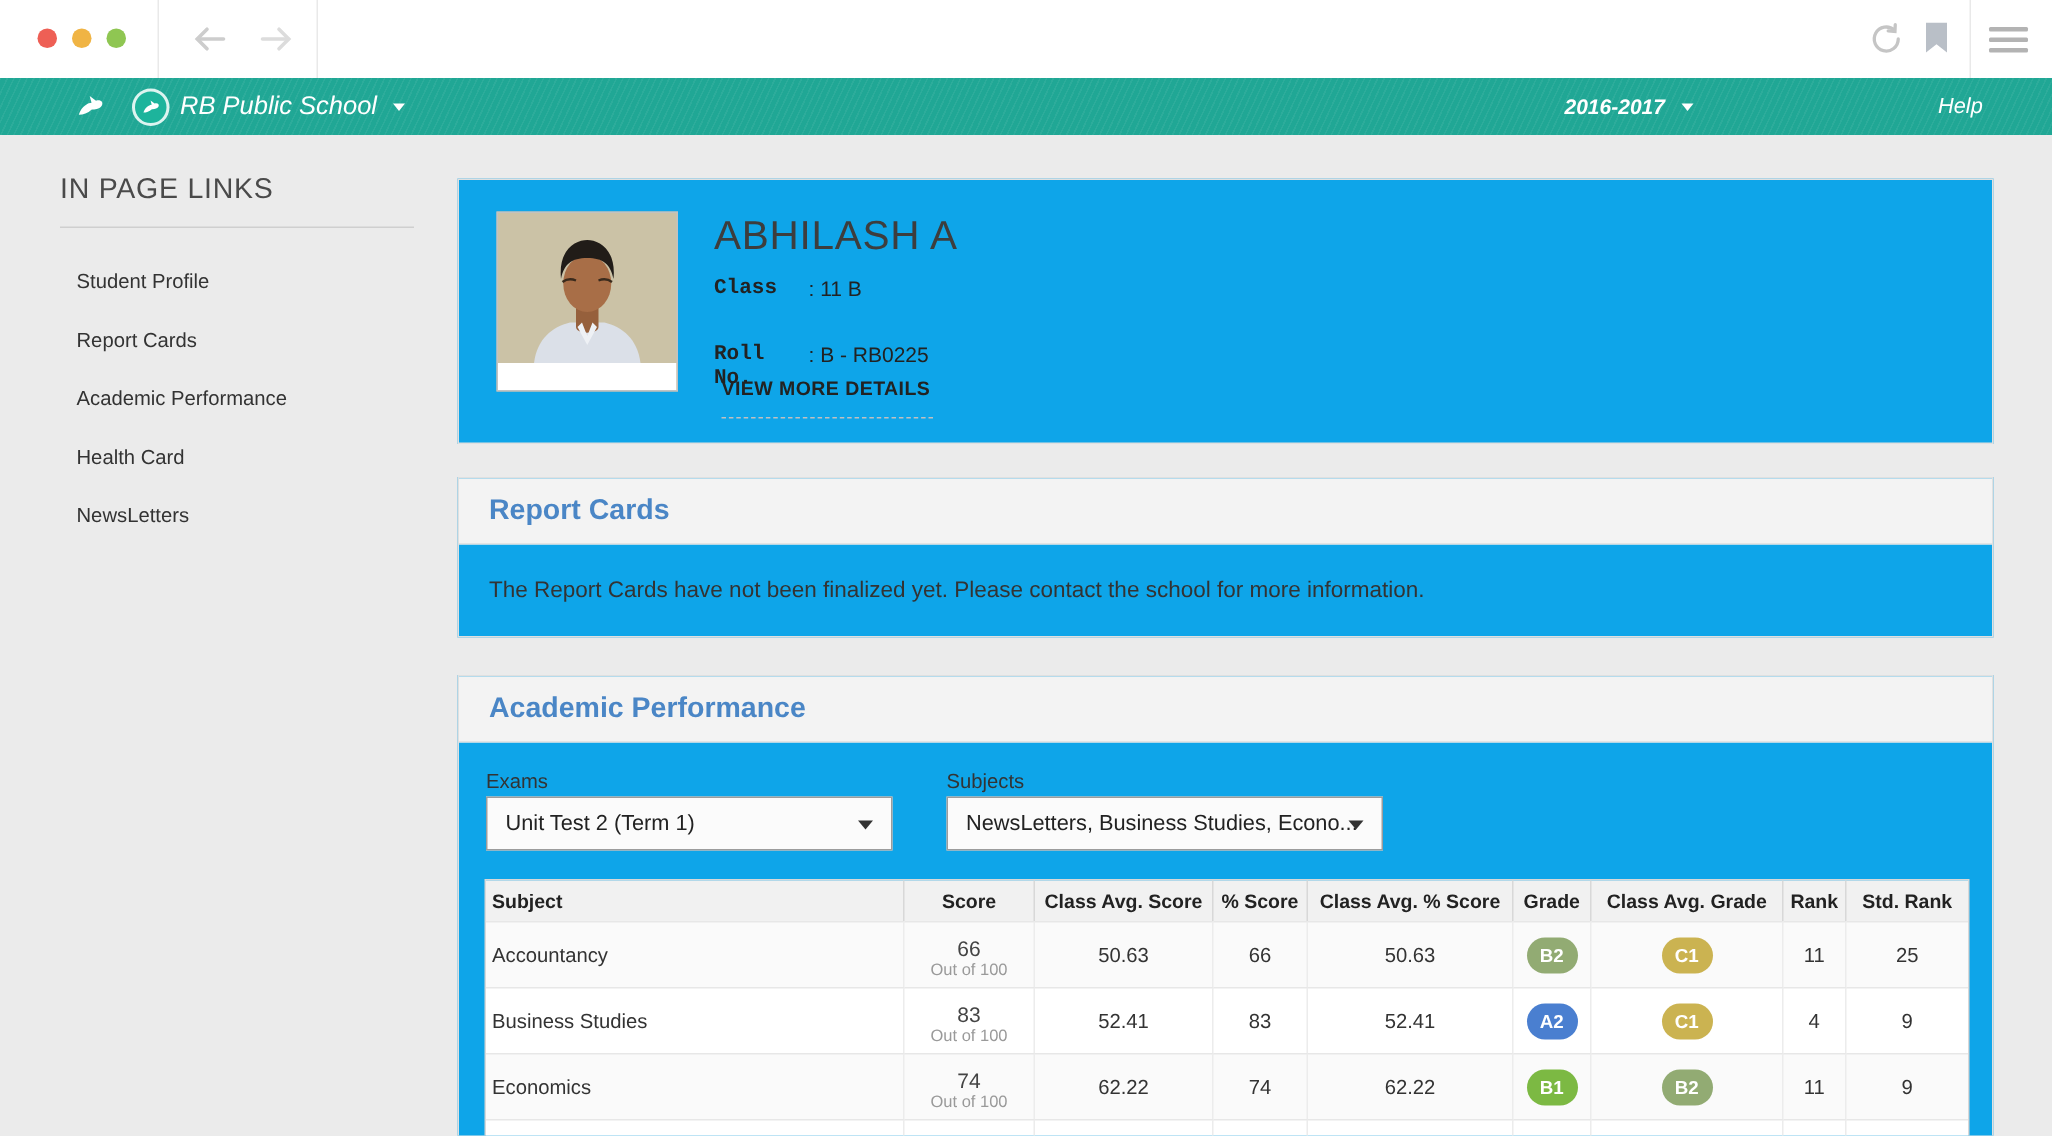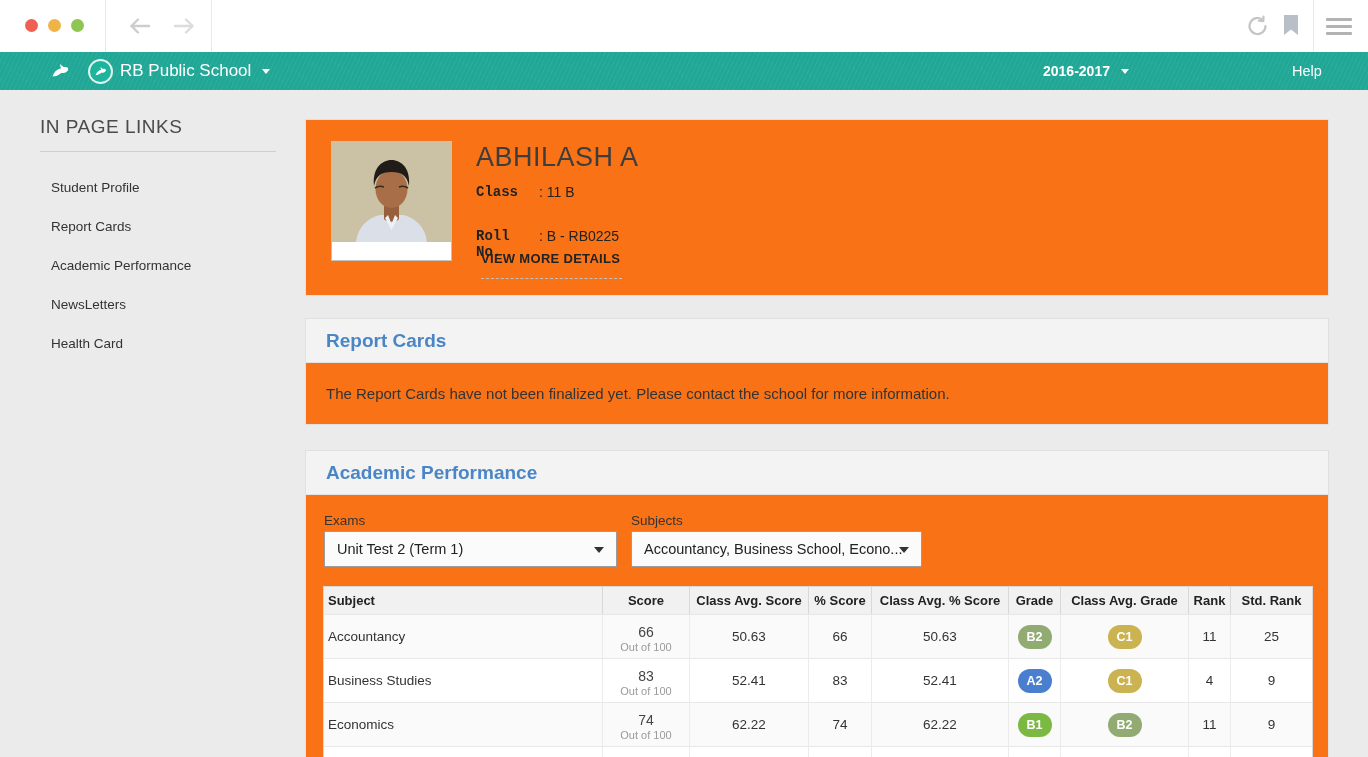--- a/index.html
+++ b/index.html
@@ -14,38 +14,38 @@
   .tb-div { position:absolute; top:0; width:1px; height:52px; background:#e9e9e9; }
   .nav-arrow { position:absolute; top:15px; width:34px; height:22px; cursor:pointer; }
   .tb-right-icon { position:absolute; top:14px; }
   .burger { position:absolute; left:1326px; top:18px; width:26px; height:17px; }
   .burger div { height:3px; background:#b3b3b3; border-radius:1px; margin-bottom:4px; }
 
   
   .appbar { position:relative; width:1368px; height:38px; background:#20a795;
             background-image:repeating-linear-gradient(115deg, rgba(255,255,255,.06) 0 1px, transparent 1px 4px);
             color:#fff; }
-  .appbar .item { position:absolute; top:0; height:38px; display:flex; align-items:center; gap:7px; cursor:pointer; }
+  .appbar .item { position:absolute; top:0; height:38px; display:flex; align-items:center; gap:7px; cursor:pointer;font-style:italic; }
   .caret-w { width:0; height:0; border-left:4px solid transparent; border-right:4px solid transparent; border-top:5px solid #fff; margin-left:4px; }
   .school-name { font-size:17px; }
   .logo-circle { width:25px; height:25px; border-radius:50%; background:#1db49c;
                  border:2px solid rgba(255,255,255,.85); display:flex; align-items:center; justify-content:center; }
   .yearsel { font-size:14px; font-weight:bold; }
   .avatar { width:24px; height:24px; border-radius:50%; background:#fff; display:flex; align-items:center; justify-content:center; overflow:hidden; }
   .username, .help { font-size:14.5px; }
 
   
   .page { position:relative; width:1368px; height:667px; background:#ebebeb; }
 
   .sidebar-title { position:absolute; left:40px; top:26px; font-size:19px; color:#4a4a4a; letter-spacing:.5px; }
   .sidebar-hr { position:absolute; left:40px; top:61px; width:236px; height:1px; background:#cfcfcf; }
   .side-list { position:absolute; left:51px; top:78px; }
   .side-item { height:39px; line-height:39px; font-size:13.5px; color:#333; cursor:pointer; white-space:nowrap; }
 
-  .card { position:absolute; left:305px; width:1024px; background:#f97316; border:1px solid #e0e0e0; }
+  .card { position:absolute; left:305px; width:1024px; background:#0ea5e9; border:1px solid #e0e0e0; }
   .card-strip { height:44px; background:#f3f3f3; border-bottom:1px solid #e3e3e3;
                 display:flex; align-items:center; padding-left:20px; }
   .card-strip h2 { font-size:19px; color:#4a86c6; font-weight:bold; }
 
   
   #profile-card { top:29px; height:177px; }
   .photo-frame { position:absolute; left:25px; top:21px; width:121px; height:120px; border:1px solid #c2c2c2; background:#cbc2a6; }
   .stu-name { position:absolute; left:170px; top:22px; font-size:27px; color:#3d3d3d; letter-spacing:.5px; }
   .info-row { position:absolute; left:170px; font-size:14px; color:#222; display:flex; }
   .info-row .lbl { font-weight:bold; width:63px;font-family:Liberation Mono, monospace; }
@@ -157,22 +157,22 @@
 </div>
 
 <div class="page">
 
   <div class="sidebar-title">IN PAGE LINKS</div>
   <div class="sidebar-hr"></div>
   <div class="side-list">
     <div class="side-item">Student Profile</div>
     <div class="side-item">Report Cards</div>
     <div class="side-item">Academic Performance</div>
+    <div class="side-item">Health Card</div>
     <div class="side-item">NewsLetters</div>
-    <div class="side-item">Health Card</div>
   </div>
 
   <div class="card" id="profile-card">
     <div class="photo-frame">
       <svg width="119" height="118" viewBox="0 0 119 118">
         <rect x="0" y="0" width="119" height="118" fill="#cbc2a6"></rect>
         <rect x="0" y="100" width="119" height="18" fill="#fff"></rect>
         <path d="M24 100 C26 84 36 76 48 73 L71 73 C83 76 93 84 95 100 Z" fill="#dbe0e8"></path>
         <path d="M52 62 H67 V76 C67 81 52 81 52 76 Z" fill="#96603c"></path>
         <path d="M56 73 L59.5 82 L63 73 L66 76 L59.5 88 L53 76 Z" fill="#eef1f5"></path>
@@ -199,28 +199,28 @@
     </div>
     <div class="rc-msg">The Report Cards have not been finalized yet. Please contact the school for more information.</div>
   </div>
 
   <div class="card" id="perf-card">
     <div class="card-strip">
       <h2>Academic Performance</h2>
     </div>
 
     <div class="fld-label" style="left:18px; top:62px">Exams</div>
-    <div class="dropdown" style="left:18px; top:80px; width:293px">
+    <div class="dropdown" style="left:18px; top:80px; width:271px">
       <span>Unit Test 2 (Term 1)</span>
       <span class="dd-caret"></span>
     </div>
 
     <div class="fld-label" style="left:325px; top:62px">Subjects</div>
     <div class="dropdown" style="left:325px; top:80px; width:291px">
-      <span>Accountancy, Business School, Econo...</span>
+      <span>NewsLetters, Business Studies, Econo...</span>
       <span class="dd-caret"></span>
     </div>
 
     <div class="grid-table">
       <div class="t-row t-head">
         <div class="t-cell left">Subject</div>
         <div class="t-cell">Score</div>
         <div class="t-cell">Class Avg. Score</div>
         <div class="t-cell">% Score</div>
         <div class="t-cell">Class Avg. % Score</div>

